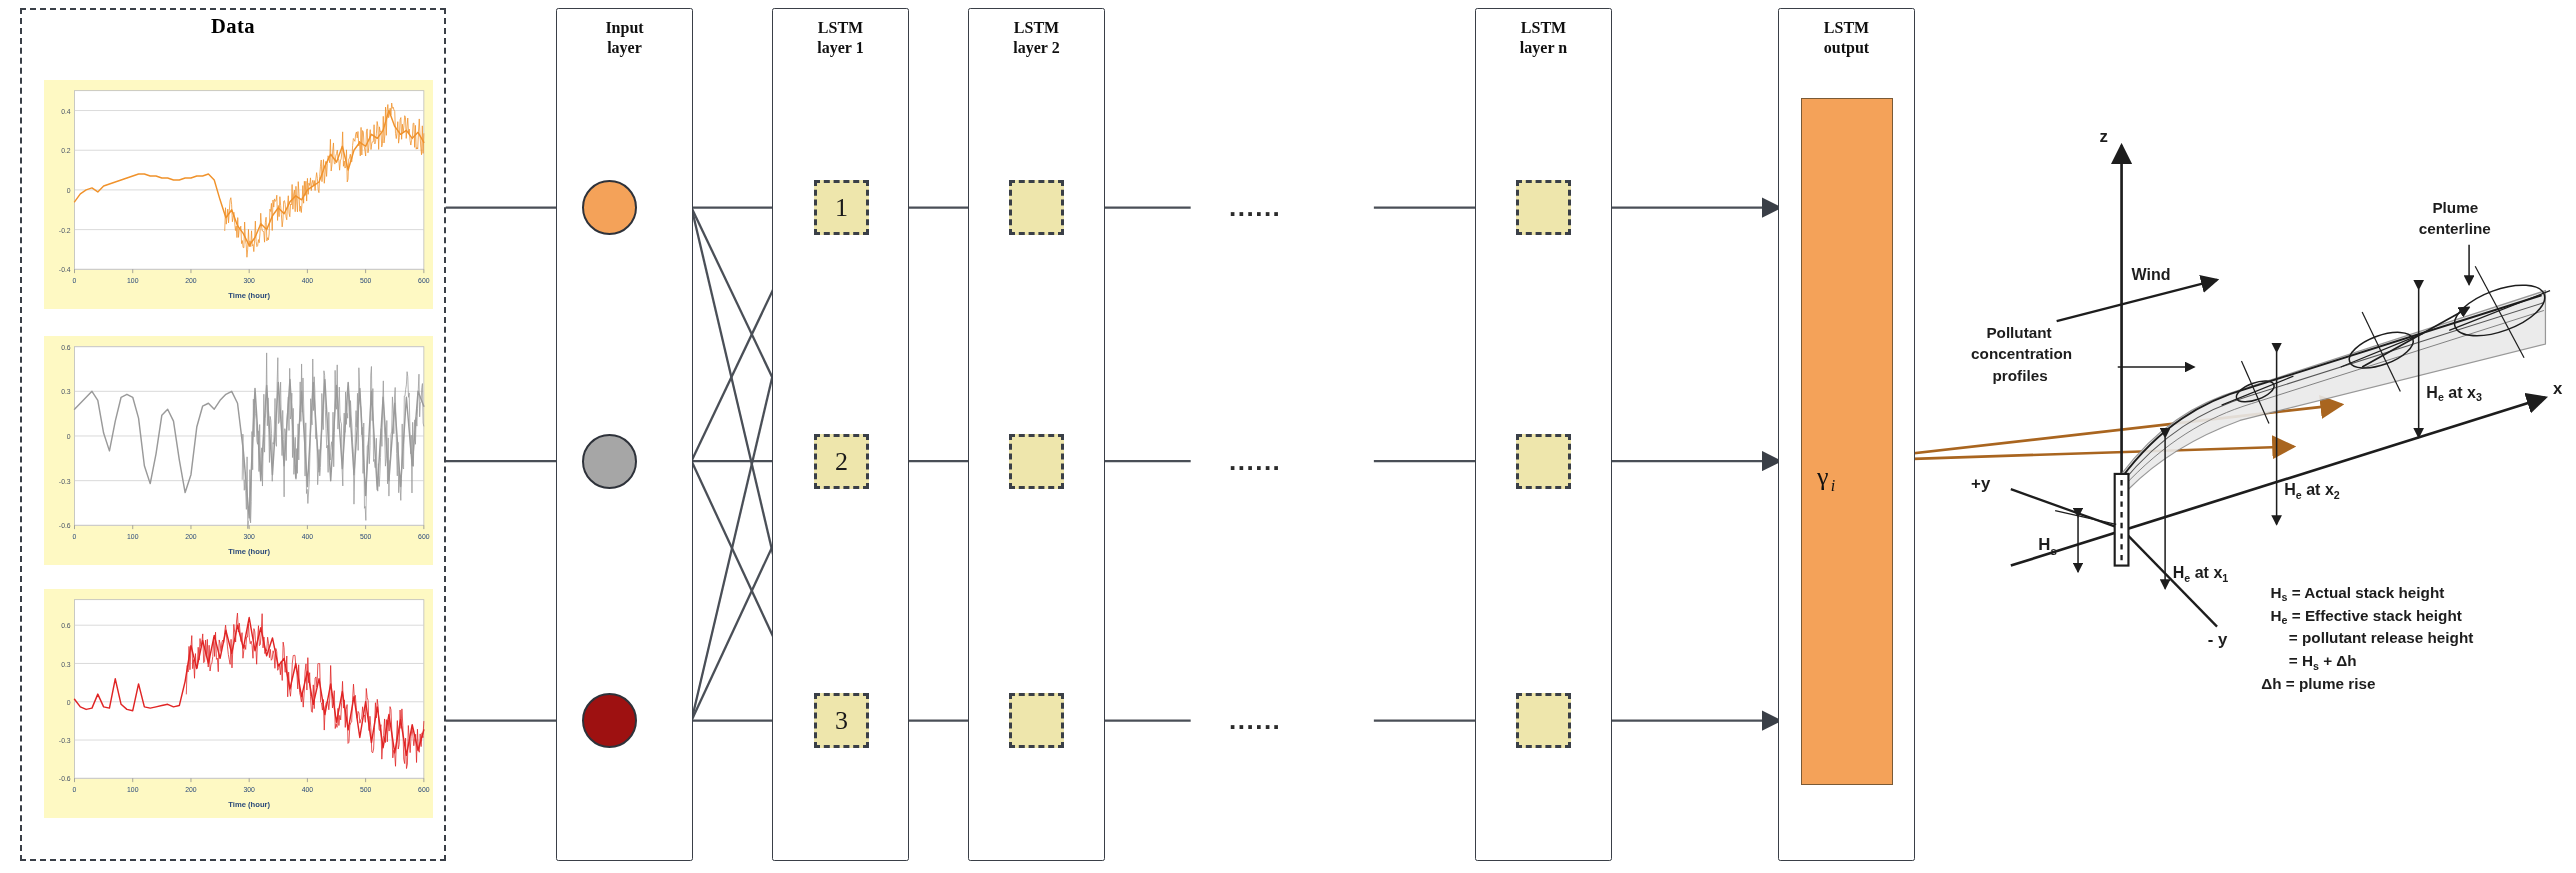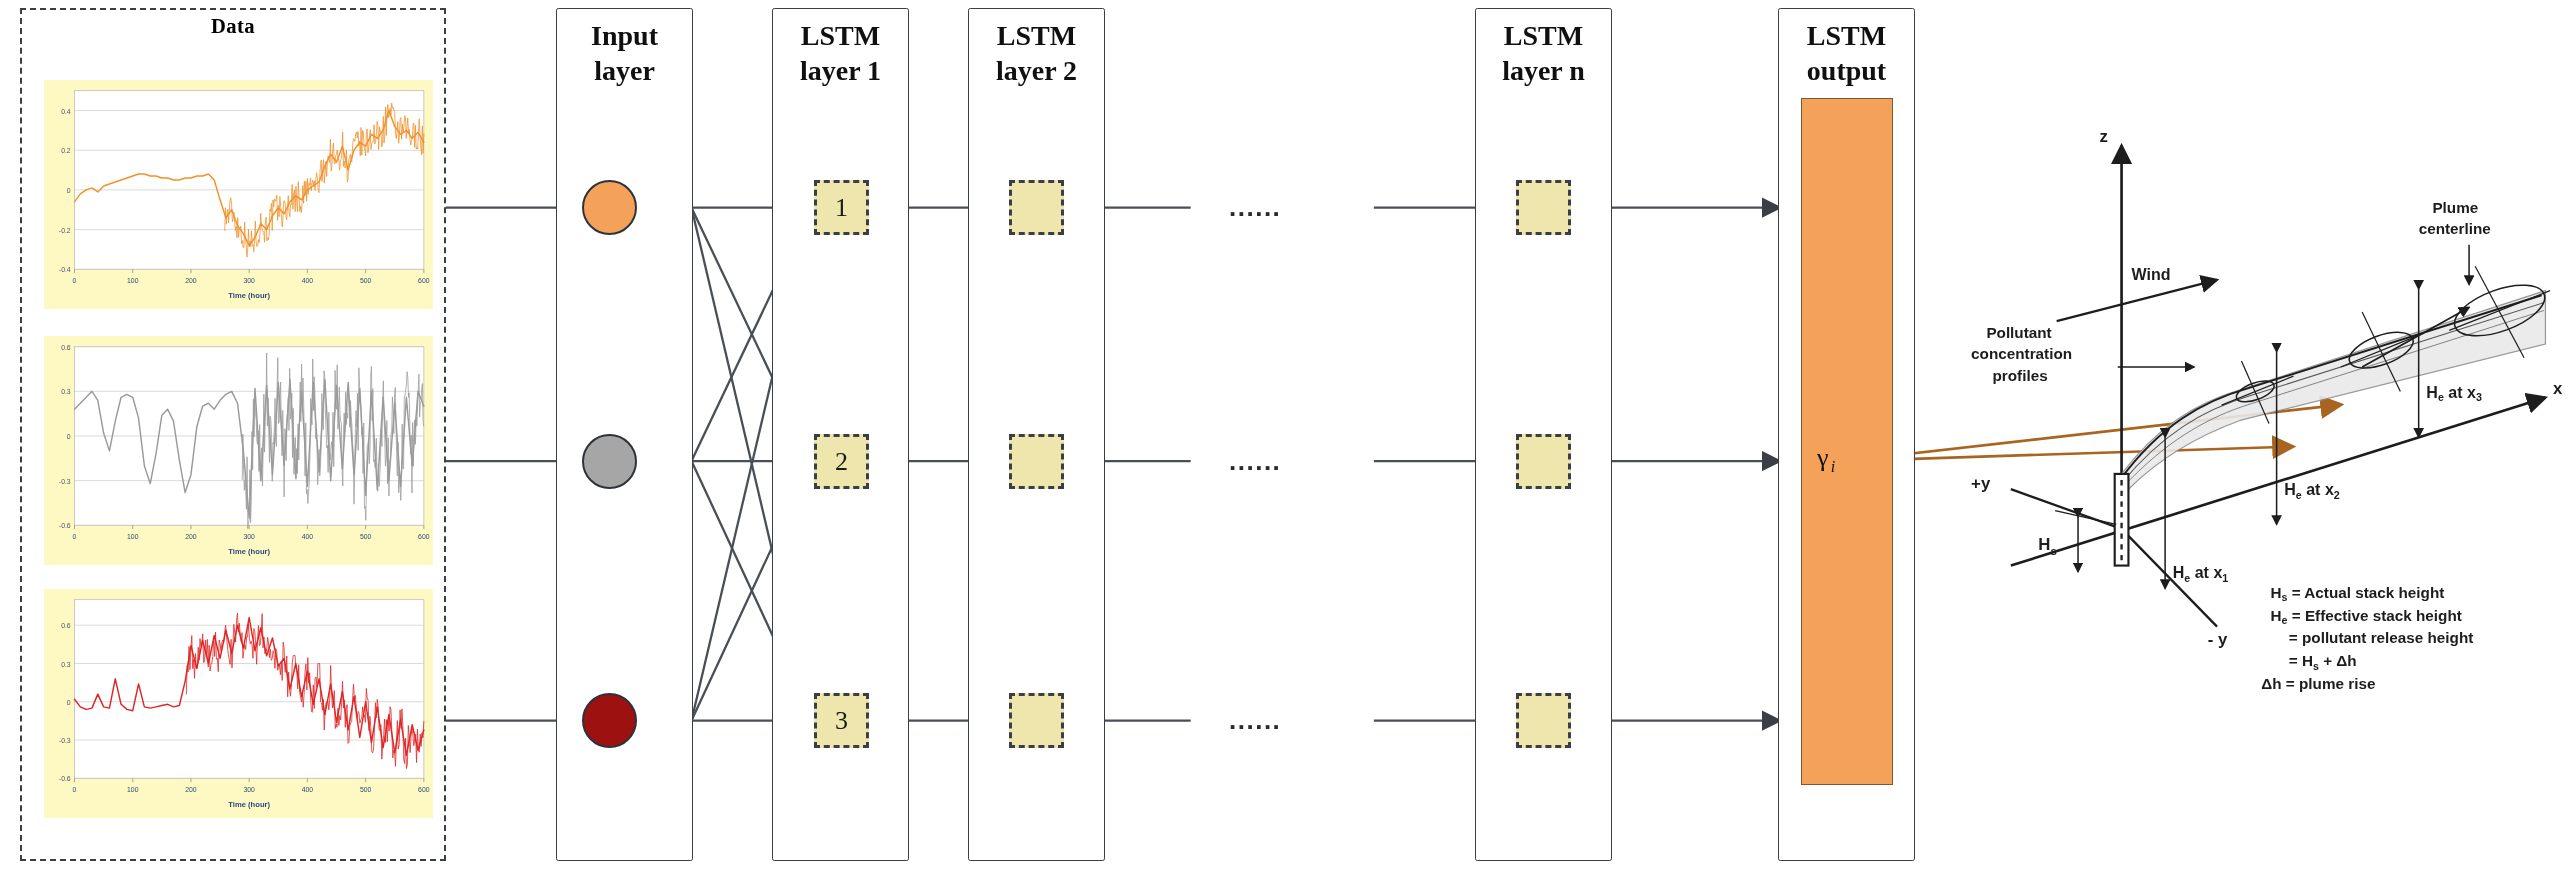--- a/index.html
+++ b/index.html
@@ -25,21 +25,21 @@
   .chart-wrap.c2{top:336px;}
   .chart-wrap.c3{top:589px;}
   .chart-wrap svg{display:block;width:100%;height:100%;}
 
   
   .layer-box{
     position:absolute;box-sizing:border-box;background:#fff;
     border:1.9px solid #3a3f47;border-radius:2.3px;
   }
   .layer-title{
-    position:absolute;text-align:center;font-weight:bold;font-size:28px;
+    position:absolute;text-align:center;font-weight:bold;font-size:16px;
     line-height:1.25;color:#101010;white-space:pre-line;
   }
 
   
   .node-circle{
     position:absolute;width:55px;height:55px;border-radius:50%;
     border:2.3px solid #2e323a;box-sizing:border-box;
   }
   .cell-box{
     position:absolute;width:55px;height:55px;box-sizing:border-box;
@@ -254,21 +254,21 @@
 
   <div class="cell-box" style="left:1516px;top:180px;"></div>
   <div class="cell-box" style="left:1516px;top:434px;"></div>
   <div class="cell-box" style="left:1516px;top:693px;"></div>
 
   <div class="ellipsis" style="left:1229px;top:192px;">......</div>
   <div class="ellipsis" style="left:1229px;top:446px;">......</div>
   <div class="ellipsis" style="left:1229px;top:705px;">......</div>
 
   <div class="out-bar" style="left:1801px;top:98px;width:92px;height:687px;"></div>
-  <div class="gamma" style="left:1817px;top:443px;">
+  <div class="gamma" style="left:1817px;top:462px;">
     <span>γ</span><span class="sub">i</span>
   </div>
 
   <div class="plume">
     <svg viewBox="0 0 800 830" width="611" height="634">
       <defs>
         <marker id="pa" markerWidth="8" markerHeight="8" refX="7" refY="4" orient="auto">
           <path d="M0,0 L8,4 L0,8 Z" fill="#1d1d1d"></path>
         </marker>
         <marker id="pas" markerWidth="7" markerHeight="7" refX="6" refY="3.5" orient="auto">

